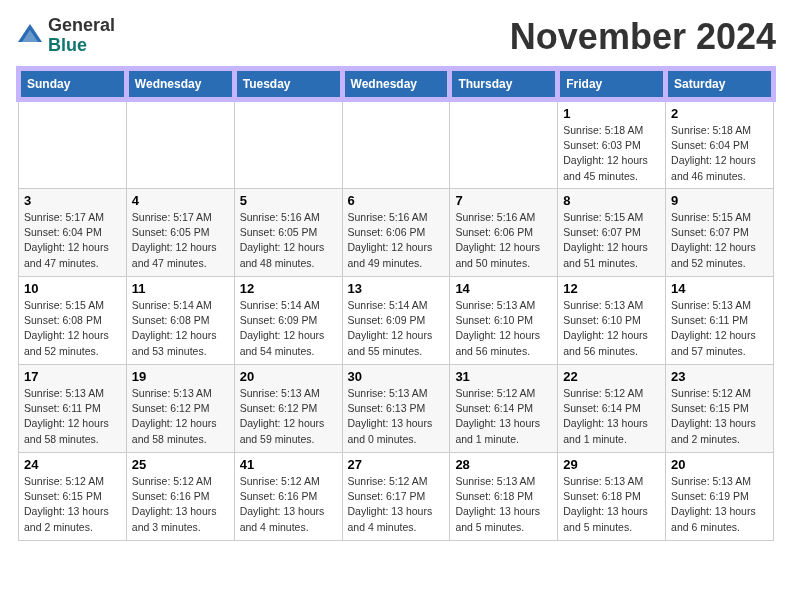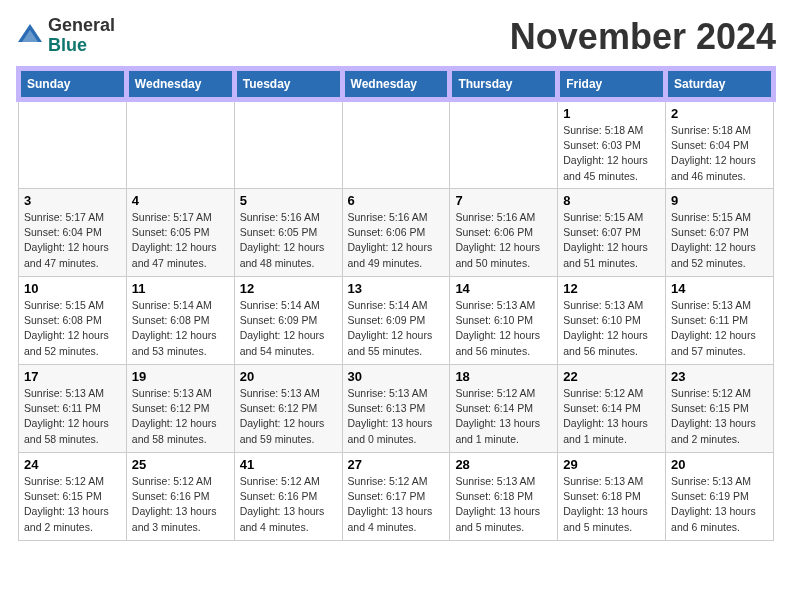--- a/index.html
+++ b/index.html
@@ -270,21 +270,21 @@
 and 59 minutes.</div>
         </td>
         <td>
           <span class="day-number">30</span>
           <div class="day-info" style="white-space: pre-line;">Sunrise: 5:13 AM
 Sunset: 6:13 PM
 Daylight: 13 hours
 and 0 minutes.</div>
         </td>
         <td>
-          <span class="day-number">18</span>
+          <span class="day-number">31</span>
           <div class="day-info" style="white-space: pre-line;">Sunrise: 5:12 AM
 Sunset: 6:14 PM
 Daylight: 13 hours
 and 1 minute.</div>
         </td>
         <td>
           <span class="day-number">22</span>
           <div class="day-info" style="white-space: pre-line;">Sunrise: 5:12 AM
 Sunset: 6:14 PM
 Daylight: 13 hours

